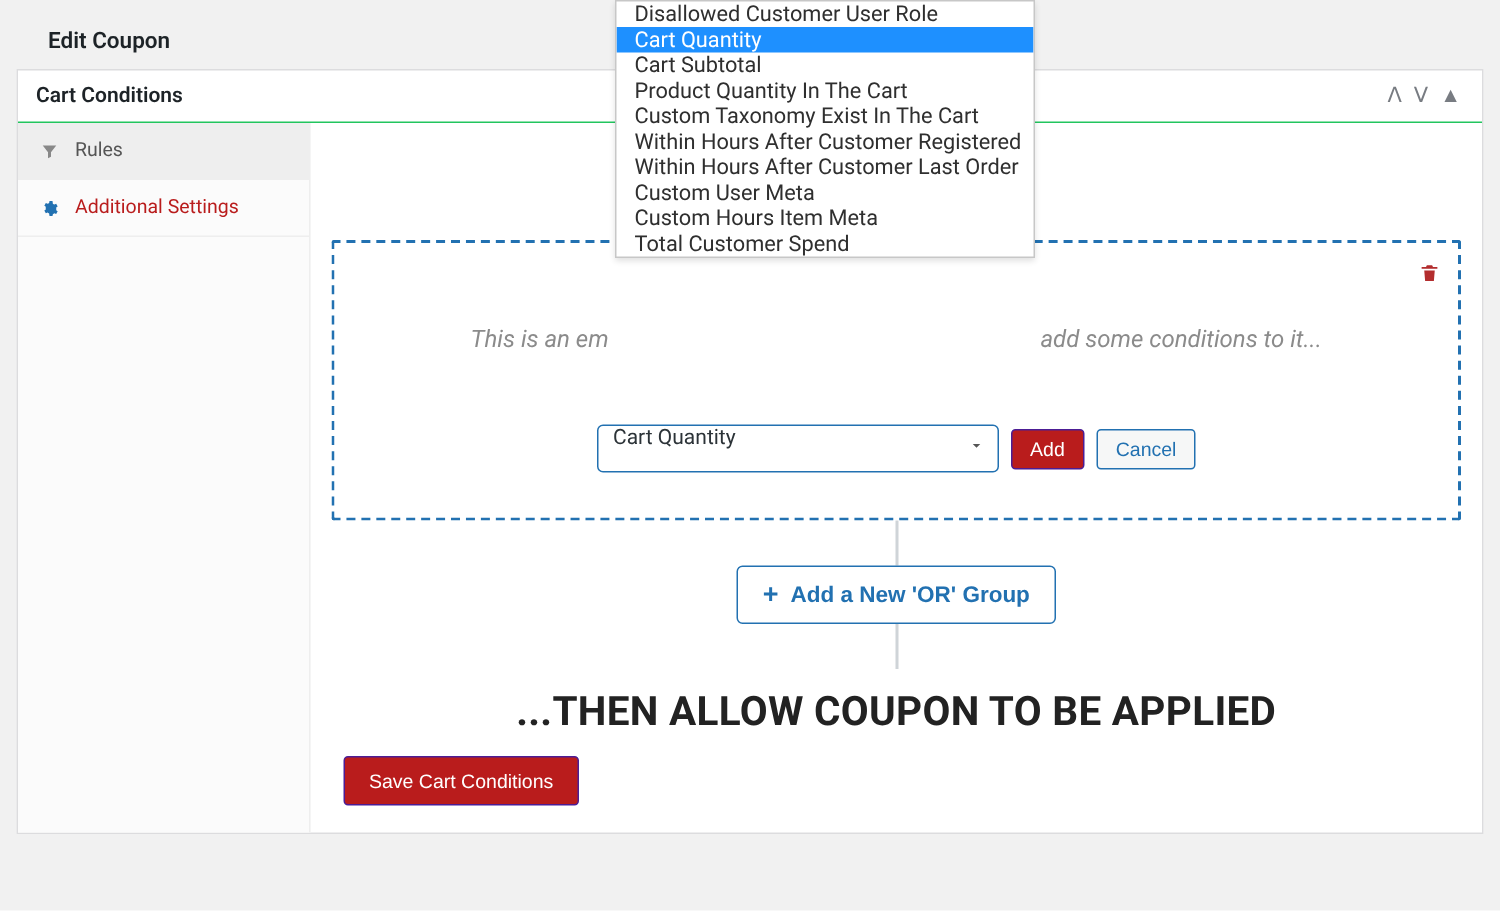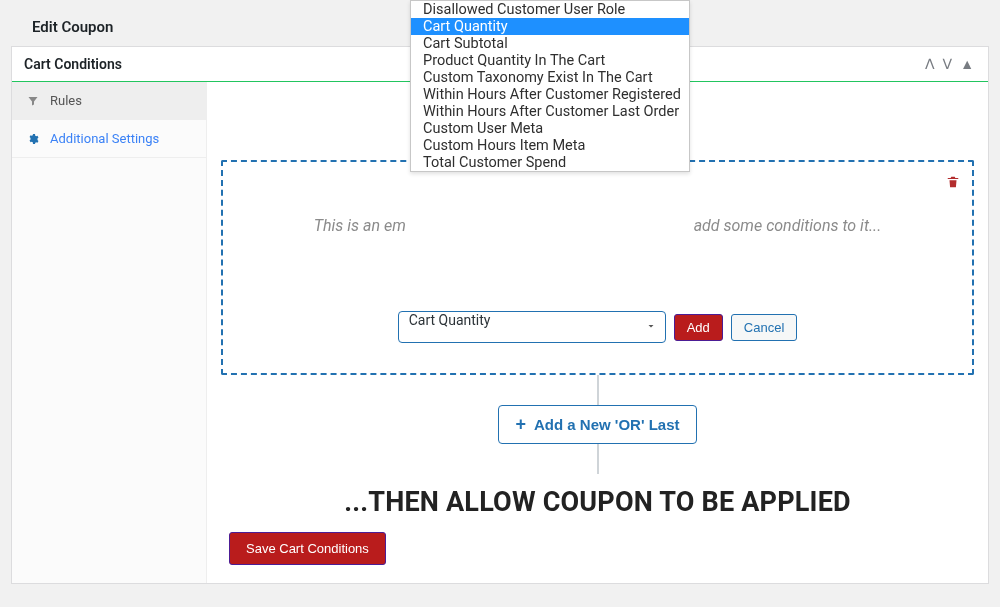--- a/index.html
+++ b/index.html
@@ -37,21 +37,21 @@
   .layout { display:flex; }
   .sidebar {
     width:195px;
     border-right:1px solid #eee;
     background:#fbfbfb;
   }
   .side-item {
     display:flex; align-items:center; gap:10px;
     padding:11px 14px;
     font-size:13px;
-    color:#3b82f6;
+    color:#b91c1c;
     cursor:pointer;
     border-bottom:1px solid #eee;
   }
   .side-item.active {
     background:#eeeeee;
     color:#555;
   }
   .side-item.active .label { color:#555; }
   .side-icon { width:14px; display:flex; justify-content:center; color:#888;}
   .side-item:not(.active) .side-icon { color:#2271b1; }
@@ -69,21 +69,21 @@
     margin-top:68px;
   }
   .cond-trash {
     position:absolute; right:12px; top:12px;
     color:#b32d2e; cursor:pointer; font-size:16px;
   }
   .cond-empty {
     font-style:italic;
     color:#8b8b8b;
     font-size:16px;
-    margin-bottom:76px;
+    margin-bottom:48px;
   }
   .cond-row {
     display:flex; justify-content:center; align-items:center; gap:8px;
   }
   .cond-select {
     width:268px; height:32px;
     border:1px solid #2271b1;
     border-radius:4px;
     padding:0 30px 0 10px;
     font-size:14px;
@@ -208,21 +208,21 @@
           <button class="btn-primary">Add</button>
           <button class="btn-secondary">Cancel</button>
         </div>
       </div>
 
       <div class="connector"></div>
 
       <div class="add-group">
         <button class="add-group-btn">
           <span style="font-size:18px;font-weight:700;">+</span>
-          <span>Add a New 'OR' Last</span>
+          <span>Add a New 'OR' Group</span>
         </button>
       </div>
 
       <div class="connector"></div>
 
       <div class="then-text">...THEN ALLOW COUPON TO BE APPLIED</div>
 
       <div class="footer">
         <button class="btn-primary large">Save Cart Conditions</button>
       </div>

